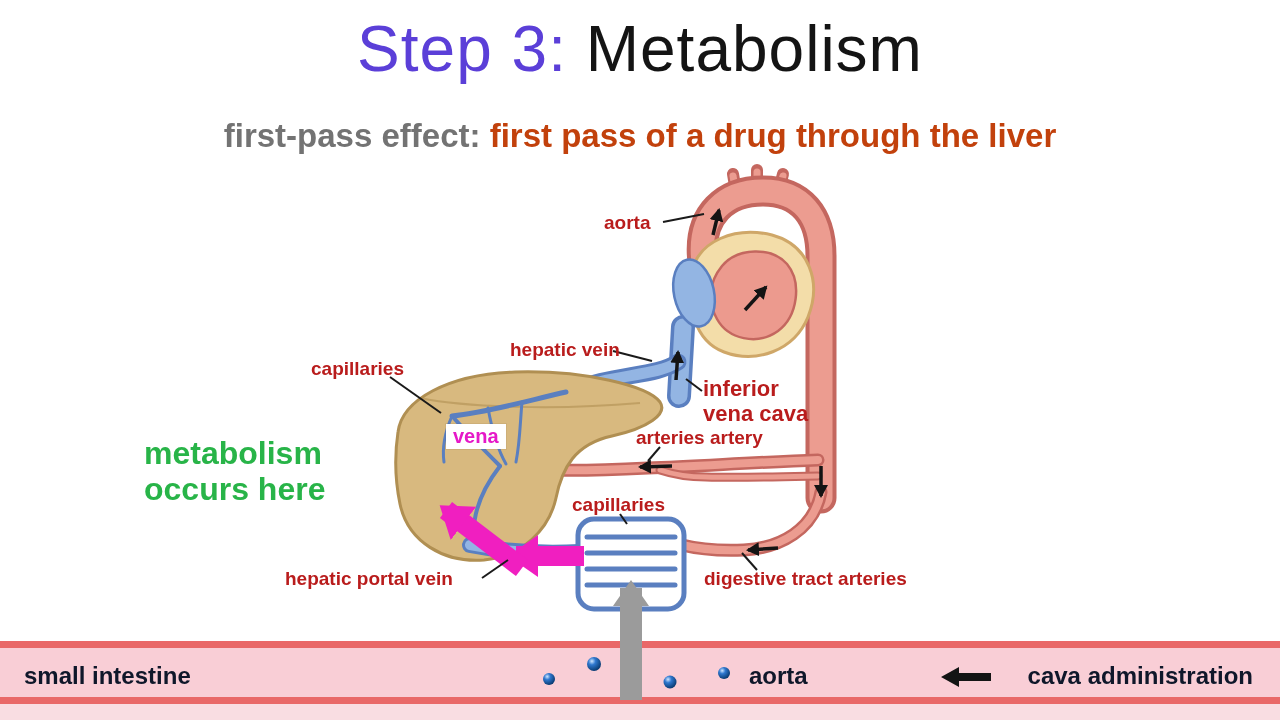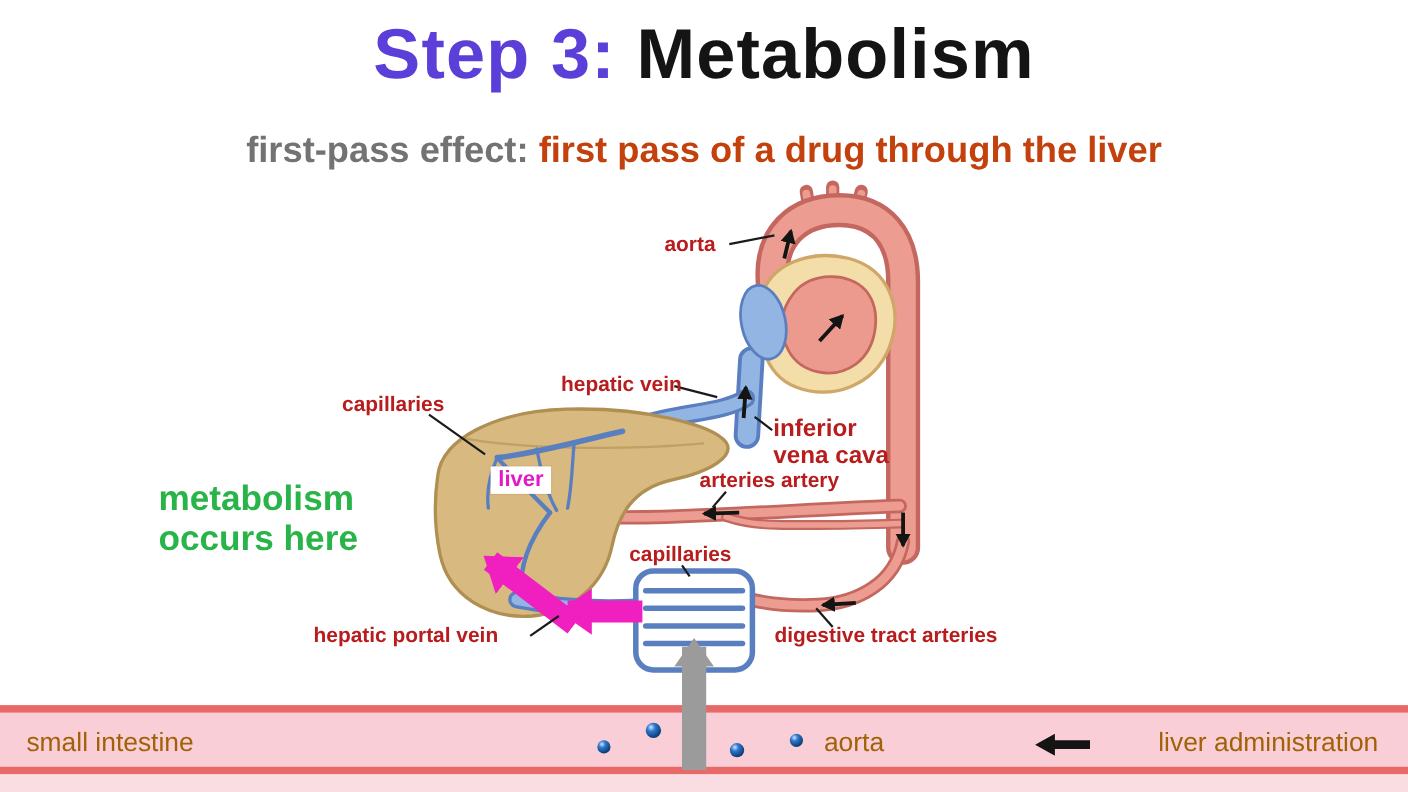--- a/index.html
+++ b/index.html
@@ -2,21 +2,21 @@
 <html><head>
 <meta charset="utf-8">
 <style>
   html,body{margin:0;padding:0;}
   body{
     width:1280px;height:720px;position:relative;overflow:hidden;
     background:#ffffff;font-family:"Liberation Sans",sans-serif;
   }
   .title{
     position:absolute;top:14px;left:0;width:1280px;text-align:center;
-    font-size:64px;font-weight:bold;letter-spacing:1px;line-height:1.1;
+    font-size:64px;font-weight:normal;letter-spacing:1px;line-height:1.1;
   }
   .title .step{color:#5b3fd8;}
   .title .rest{color:#141414;}
   .subtitle{
     position:absolute;top:118px;left:0;width:1280px;text-align:center;
     font-size:33px;font-weight:bold;line-height:1.1;
   }
   .subtitle .term{color:#737373;}
   .subtitle .rest{color:#c2410c;}
   .lbl{
@@ -31,21 +31,21 @@
   }
   .green-note{
     position:absolute;left:144px;top:436px;color:#28b448;
     font-weight:bold;font-size:32px;line-height:1.12;white-space:pre-line;z-index:3;
   }
   .band{position:absolute;left:0;top:641px;width:1280px;height:79px;z-index:1;}
   .band-line{height:7px;background:#e96868;}
   .band-mid{height:49px;background:#f9ced6;}
   .band-below{height:16px;background:#f9dde2;}
   .band-text{
-    position:absolute;font-weight:normal;font-size:24px;color:#a16207;z-index:3;
+    position:absolute;font-weight:bold;font-size:24px;color:#0f172a;z-index:3;
   }
   .band-small-intestine{left:24px;top:662px;}
   .band-drug{left:749px;top:662px;}
   .band-oral{right:27px;top:662px;}
   .oral-arrow{position:absolute;left:941px;top:667px;z-index:3;}
   .diagram-svg{position:absolute;left:0;top:0;z-index:2;pointer-events:none;}
 </style>
 </head>
 <body>
 
@@ -183,27 +183,27 @@
 <div class="subtitle">
   <span class="term">first-pass effect:</span><span class="rest"> first pass of a drug through the liver</span>
 </div>
 
 <div class="lbl" style="left:604px;top:212px;">aorta</div>
 <div class="lbl" style="left:510px;top:339px;">hepatic vein</div>
 <div class="lbl" style="left:311px;top:358px;">capillaries</div>
 <div class="lbl lbl-small" style="left:703px;top:376px;">inferior
 vena cava</div>
 <div class="lbl" style="left:636px;top:427px;">arteries artery</div>
-<div class="liver-box">liver</div>
+<div class="liver-box">vena</div>
 <div class="green-note">metabolism
 occurs here</div>
 <div class="lbl" style="left:572px;top:494px;">capillaries</div>
 <div class="lbl" style="left:285px;top:568px;">hepatic portal vein</div>
 <div class="lbl" style="left:704px;top:568px;">digestive tract arteries</div>
 
 <div class="band-text band-small-intestine">small intestine</div>
 <div class="band-text band-drug">aorta</div>
 <div class="oral-arrow">
   <svg width="50" height="20" viewBox="0 0 50 20">
       <path d="M50 6 L18 6 L18 0 L0 10 L18 20 L18 14 L50 14 Z" fill="#141414"></path>
     </svg>
 </div>
-<div class="band-text band-oral">liver administration</div>
+<div class="band-text band-oral">cava administration</div>
 
 </body></html>

